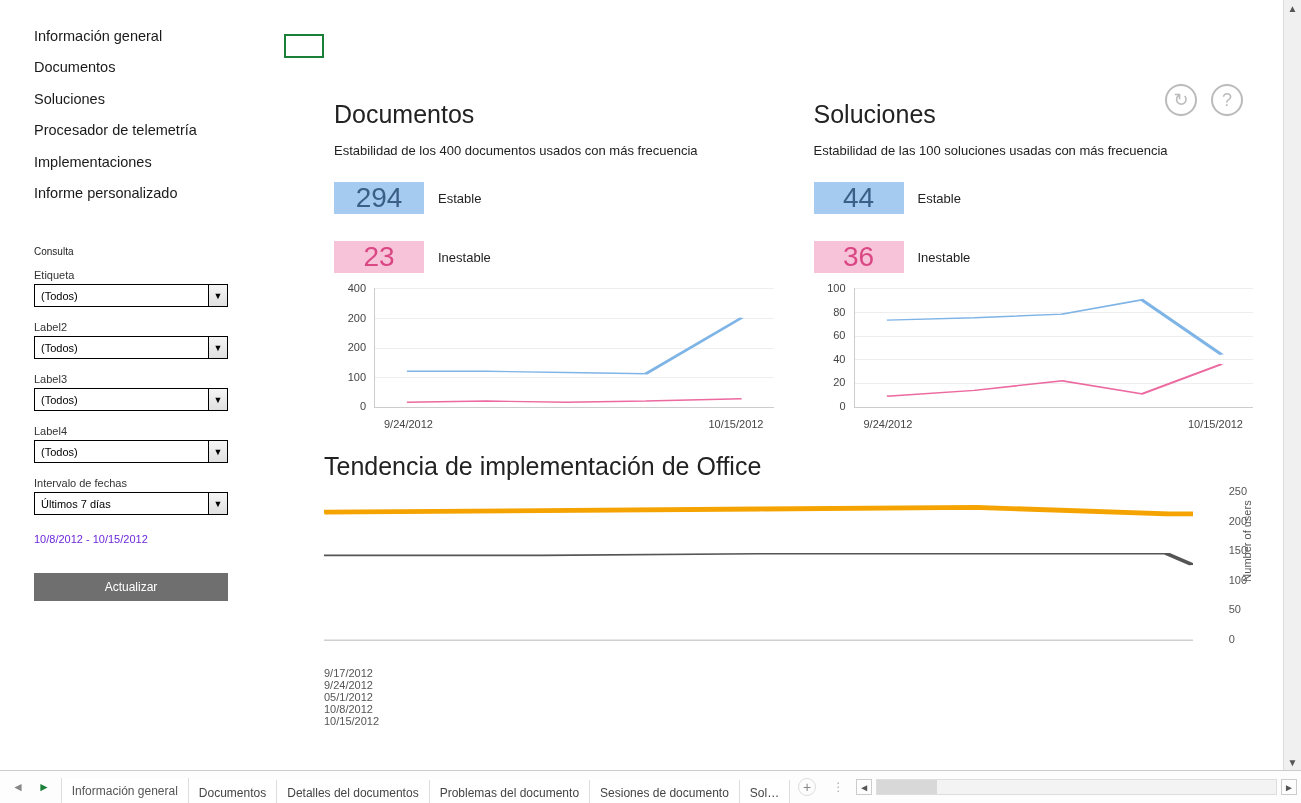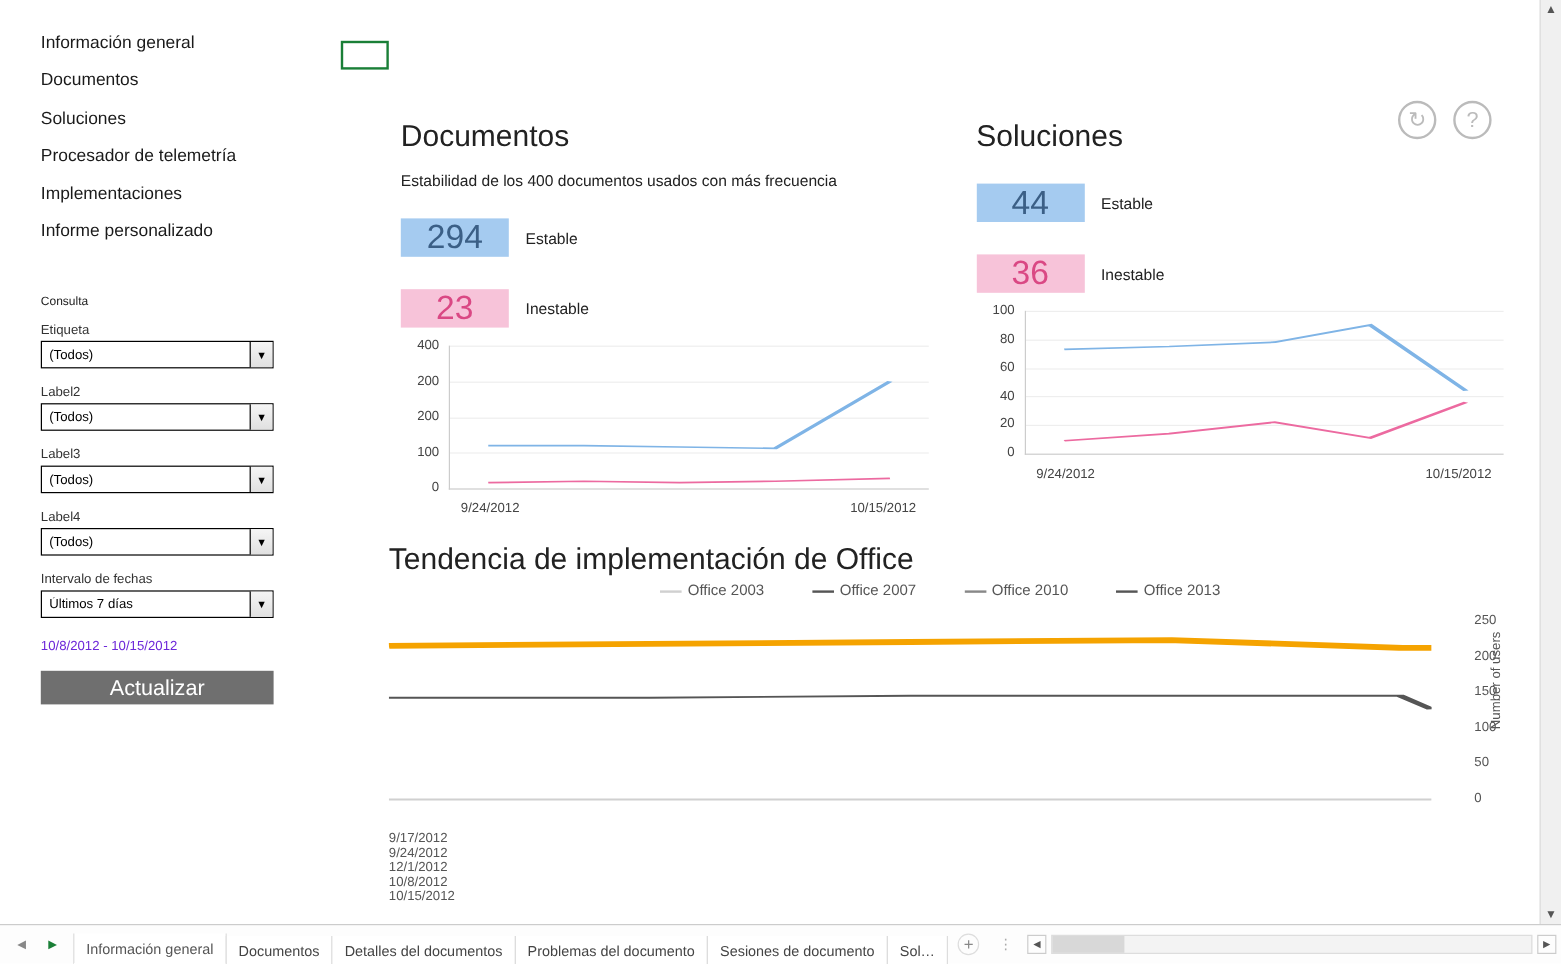--- a/index.html
+++ b/index.html
@@ -8,21 +8,21 @@
   .vscroll { position: absolute; right: 0; top: 0; width: 18px; height: 770px; background: #f0f0f0; border-left: 1px solid #ddd; display:flex; flex-direction:column; align-items:center; justify-content:space-between;}
   .vscroll .arrow{width:16px;height:16px;display:flex;align-items:center;justify-content:center;font-size:10px;color:#555;cursor:pointer;}
   .sidebar { width: 284px; padding: 28px 24px 10px 34px; display: flex; flex-direction: column; }
   .nav a { display: block; text-decoration: none; color: #1a1a1a; font-size: 14.5px; margin-bottom: 14px; cursor: pointer; line-height:1.2;}
   .consulta-head { font-size: 10px; color:#222; margin-top: 30px; margin-bottom: 12px; }
   .field-label { font-size: 11px; color:#333; margin-bottom:3px; }
   .select-wrap { position: relative; width: 194px; margin-bottom: 14px; }
   .select { width: 194px; height: 23px; border: 1px solid #000; background: #fff; font-size: 11px; padding: 2px 6px; appearance: none; }
   .select-btn { position: absolute; right:1px; top:1px; width:19px; height:21px; background: linear-gradient(#f5f5f5,#e0e0e0); border-left:1px solid #000; display:flex;align-items:center;justify-content:center;font-size:9px;pointer-events:none;}
   .date-range { font-size: 11px; color:#6d28d9; text-align:left; width:194px; margin-top:4px; }
-  .refresh-btn { width:194px; height:28px; background:#6f6f6f; color:#fff; border:none; font-size:18px; margin-top:14px; cursor:pointer;}
+  .refresh-btn { width:194px; height:28px; background:#6f6f6f; color:#fff; border:none; font-size:12px; margin-top:28px; cursor:pointer;}
   .last-upd { text-align:right; font-size:12.5px; color:#222; margin-top:18px; width:194px; line-height:1.3;}
   .main { flex:1; position: relative; padding: 10px 30px 0 10px; }
   .cell-sel { position:absolute; left:0; top:34px; width:40px; height:24px; border:2px solid #1a7f37;}
   .panels { display:flex; gap:40px; margin-top:90px; margin-left:40px; }
   .panel { flex:1; }
   .panel h2 { font-weight:400; font-size:25px; color:#222; margin-bottom:14px;}
   .panel .sub { font-size:13px; color:#222; margin-bottom:8px;}
   .tiles { }
   .tile { display:flex; align-items:center; height:38px;margin-top:21px;}
   .tile .num { width:90px; text-align:center; font-size:28px; font-weight:300;}
@@ -134,20 +134,21 @@
           </div>
           <div class="xlabels">
               <span>9/24/2012</span>
               <span>10/15/2012</span>
             </div>
         </div>
       </div>
 
       <div class="panel">
         <h2>Soluciones</h2>
+        <div class="sub">Estabilidad de las 100 soluciones usadas con más frecuencia</div>
         <div class="tiles">
           <div class="tile stable">
               <div class="num">44</div>
               <div class="lab">Estable</div>
             </div>
           <div class="tile unstable">
               <div class="num">36</div>
               <div class="lab">Inestable</div>
             </div>
         </div>
@@ -174,46 +175,40 @@
           <div class="xlabels">
               <span>9/24/2012</span>
               <span>10/15/2012</span>
             </div>
         </div>
       </div>
     </div>
 
     <div class="trend">
       <h2>Tendencia de implementación de Office</h2>
-      <div class="legend">
-        <span><span class="dash" style="border-color:#d0d0d0"></span><span>Office 2003</span></span>
-        <span><span class="dash" style="border-color:#555"></span><span>Office 2007</span></span>
-        <span><span class="dash" style="border-color:#888"></span><span>Office 2010</span></span>
-        <span><span class="dash" style="border-color:#555"></span><span>Office 2013</span></span>
-      </div>
       <div class="trend-plot">
         <div class="ylab-right">
             <span>250</span>
             <span>200</span>
             <span>150</span>
             <span>100</span>
             <span>50</span>
             <span>0</span>
           </div>
         <div class="ylab-text">Number of users</div>
         <svg viewBox="0 0 100 100" preserveAspectRatio="none">
           <polyline points="0,17 25,16 50,15 75,14 97,18 100,18" fill="none" stroke="#f5a300" stroke-width="3"></polyline>
           <polyline points="0,44 25,44 50,43 75,43 97,43 100,50" fill="none" stroke="#555" stroke-width="1"></polyline>
           <polyline points="0,97 50,97 100,97" fill="none" stroke="#d0d0d0" stroke-width="1"></polyline>
         </svg>
       </div>
       <div class="trend-xlabels">
         <span>9/17/2012</span>
           <span>9/24/2012</span>
-          <span>12/1/2012</span>
+          <span>05/1/2012</span>
           <span>10/8/2012</span>
           <span>10/15/2012</span>
       </div>
     </div>
   </div>
 </div>
 
 <div class="vscroll">
   <span class="arrow">▲</span>
   <span class="arrow">▼</span>

